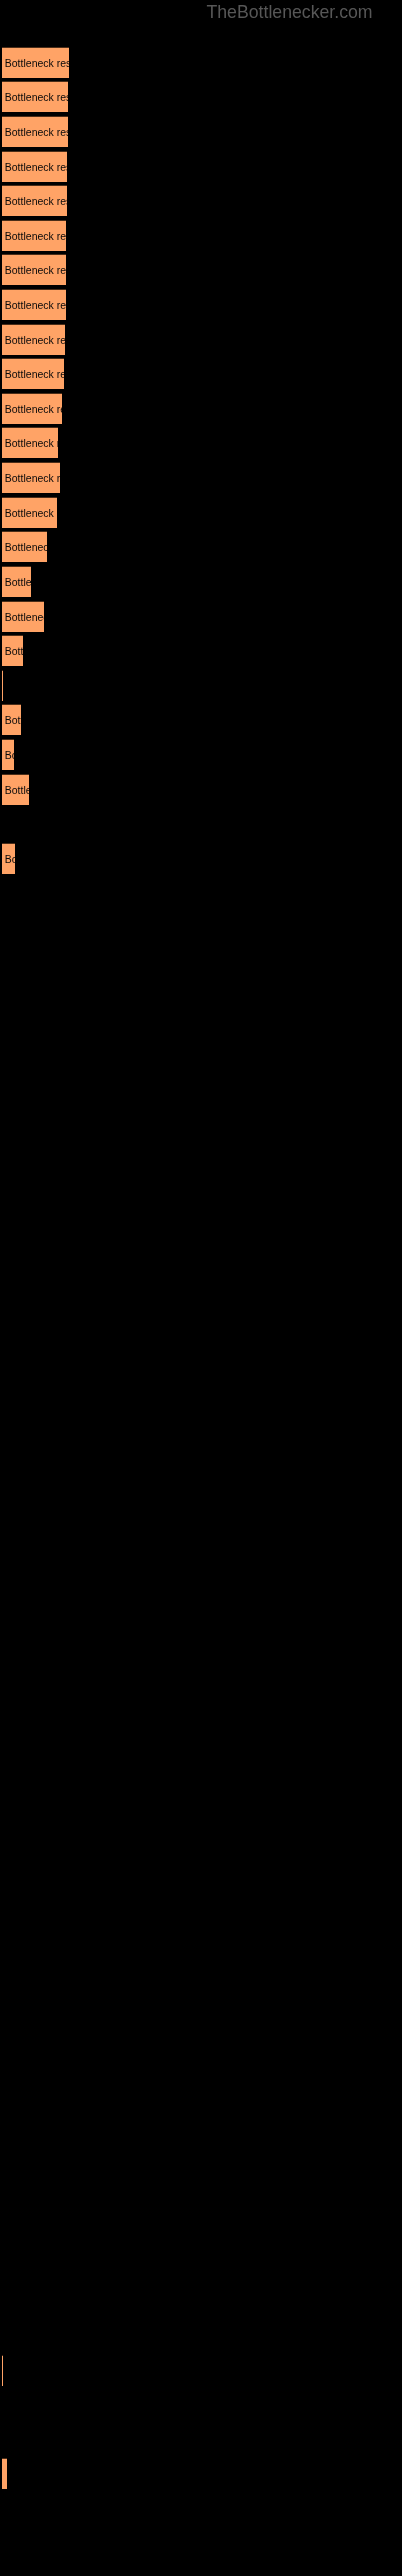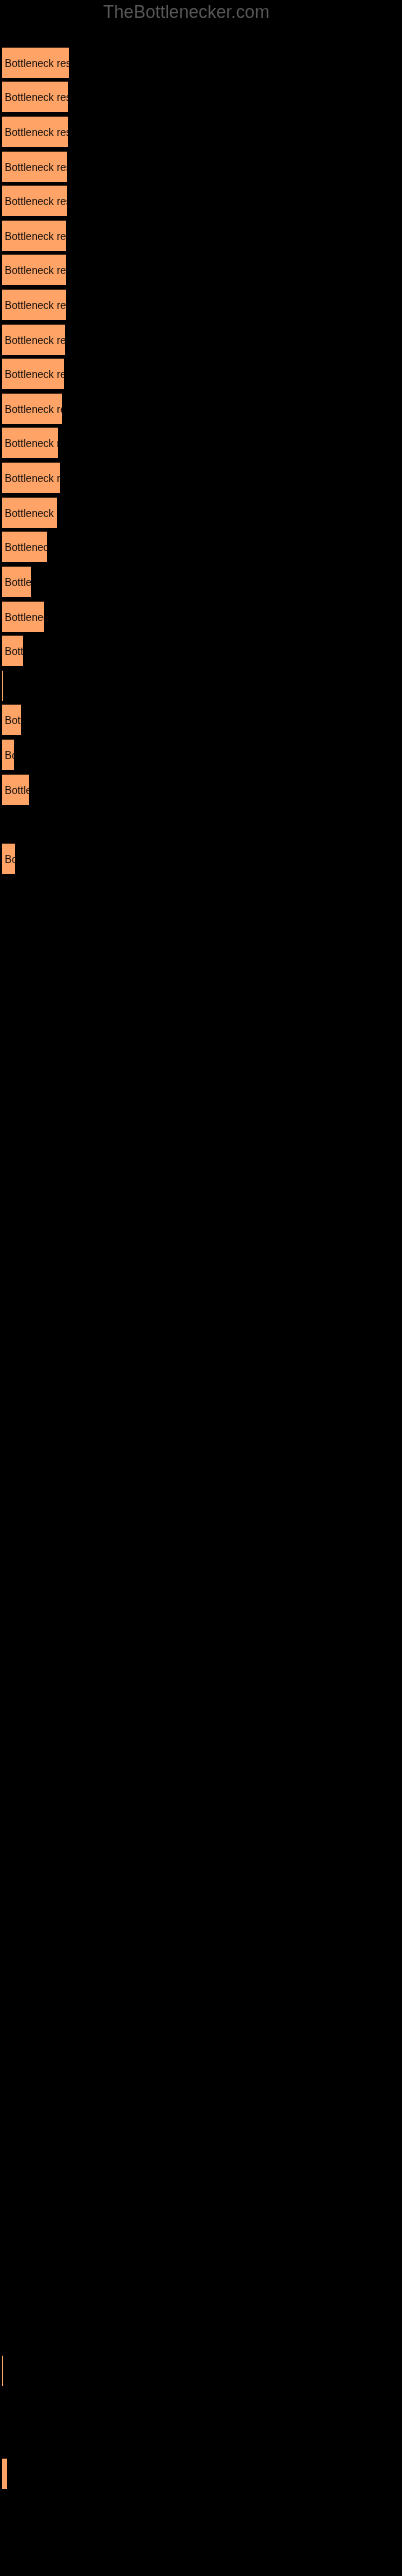--- a/index.html
+++ b/index.html
@@ -14,21 +14,21 @@
     position:relative;
     width:403px;
     height:2576px;
     background:#000000;
   }
   #watermark {
     position:absolute;
     top:0px;
     left:0px;
     width:379px;
-    text-align:center;
+    text-align:right;
     padding-right:6.4px;
     font-size:17.7px;
     line-height:24px;
     color:#575757;
     font-family:"Liberation Sans", sans-serif;
     letter-spacing:0px;
     white-space:nowrap;
     user-select:none;
   }
   #bars {

